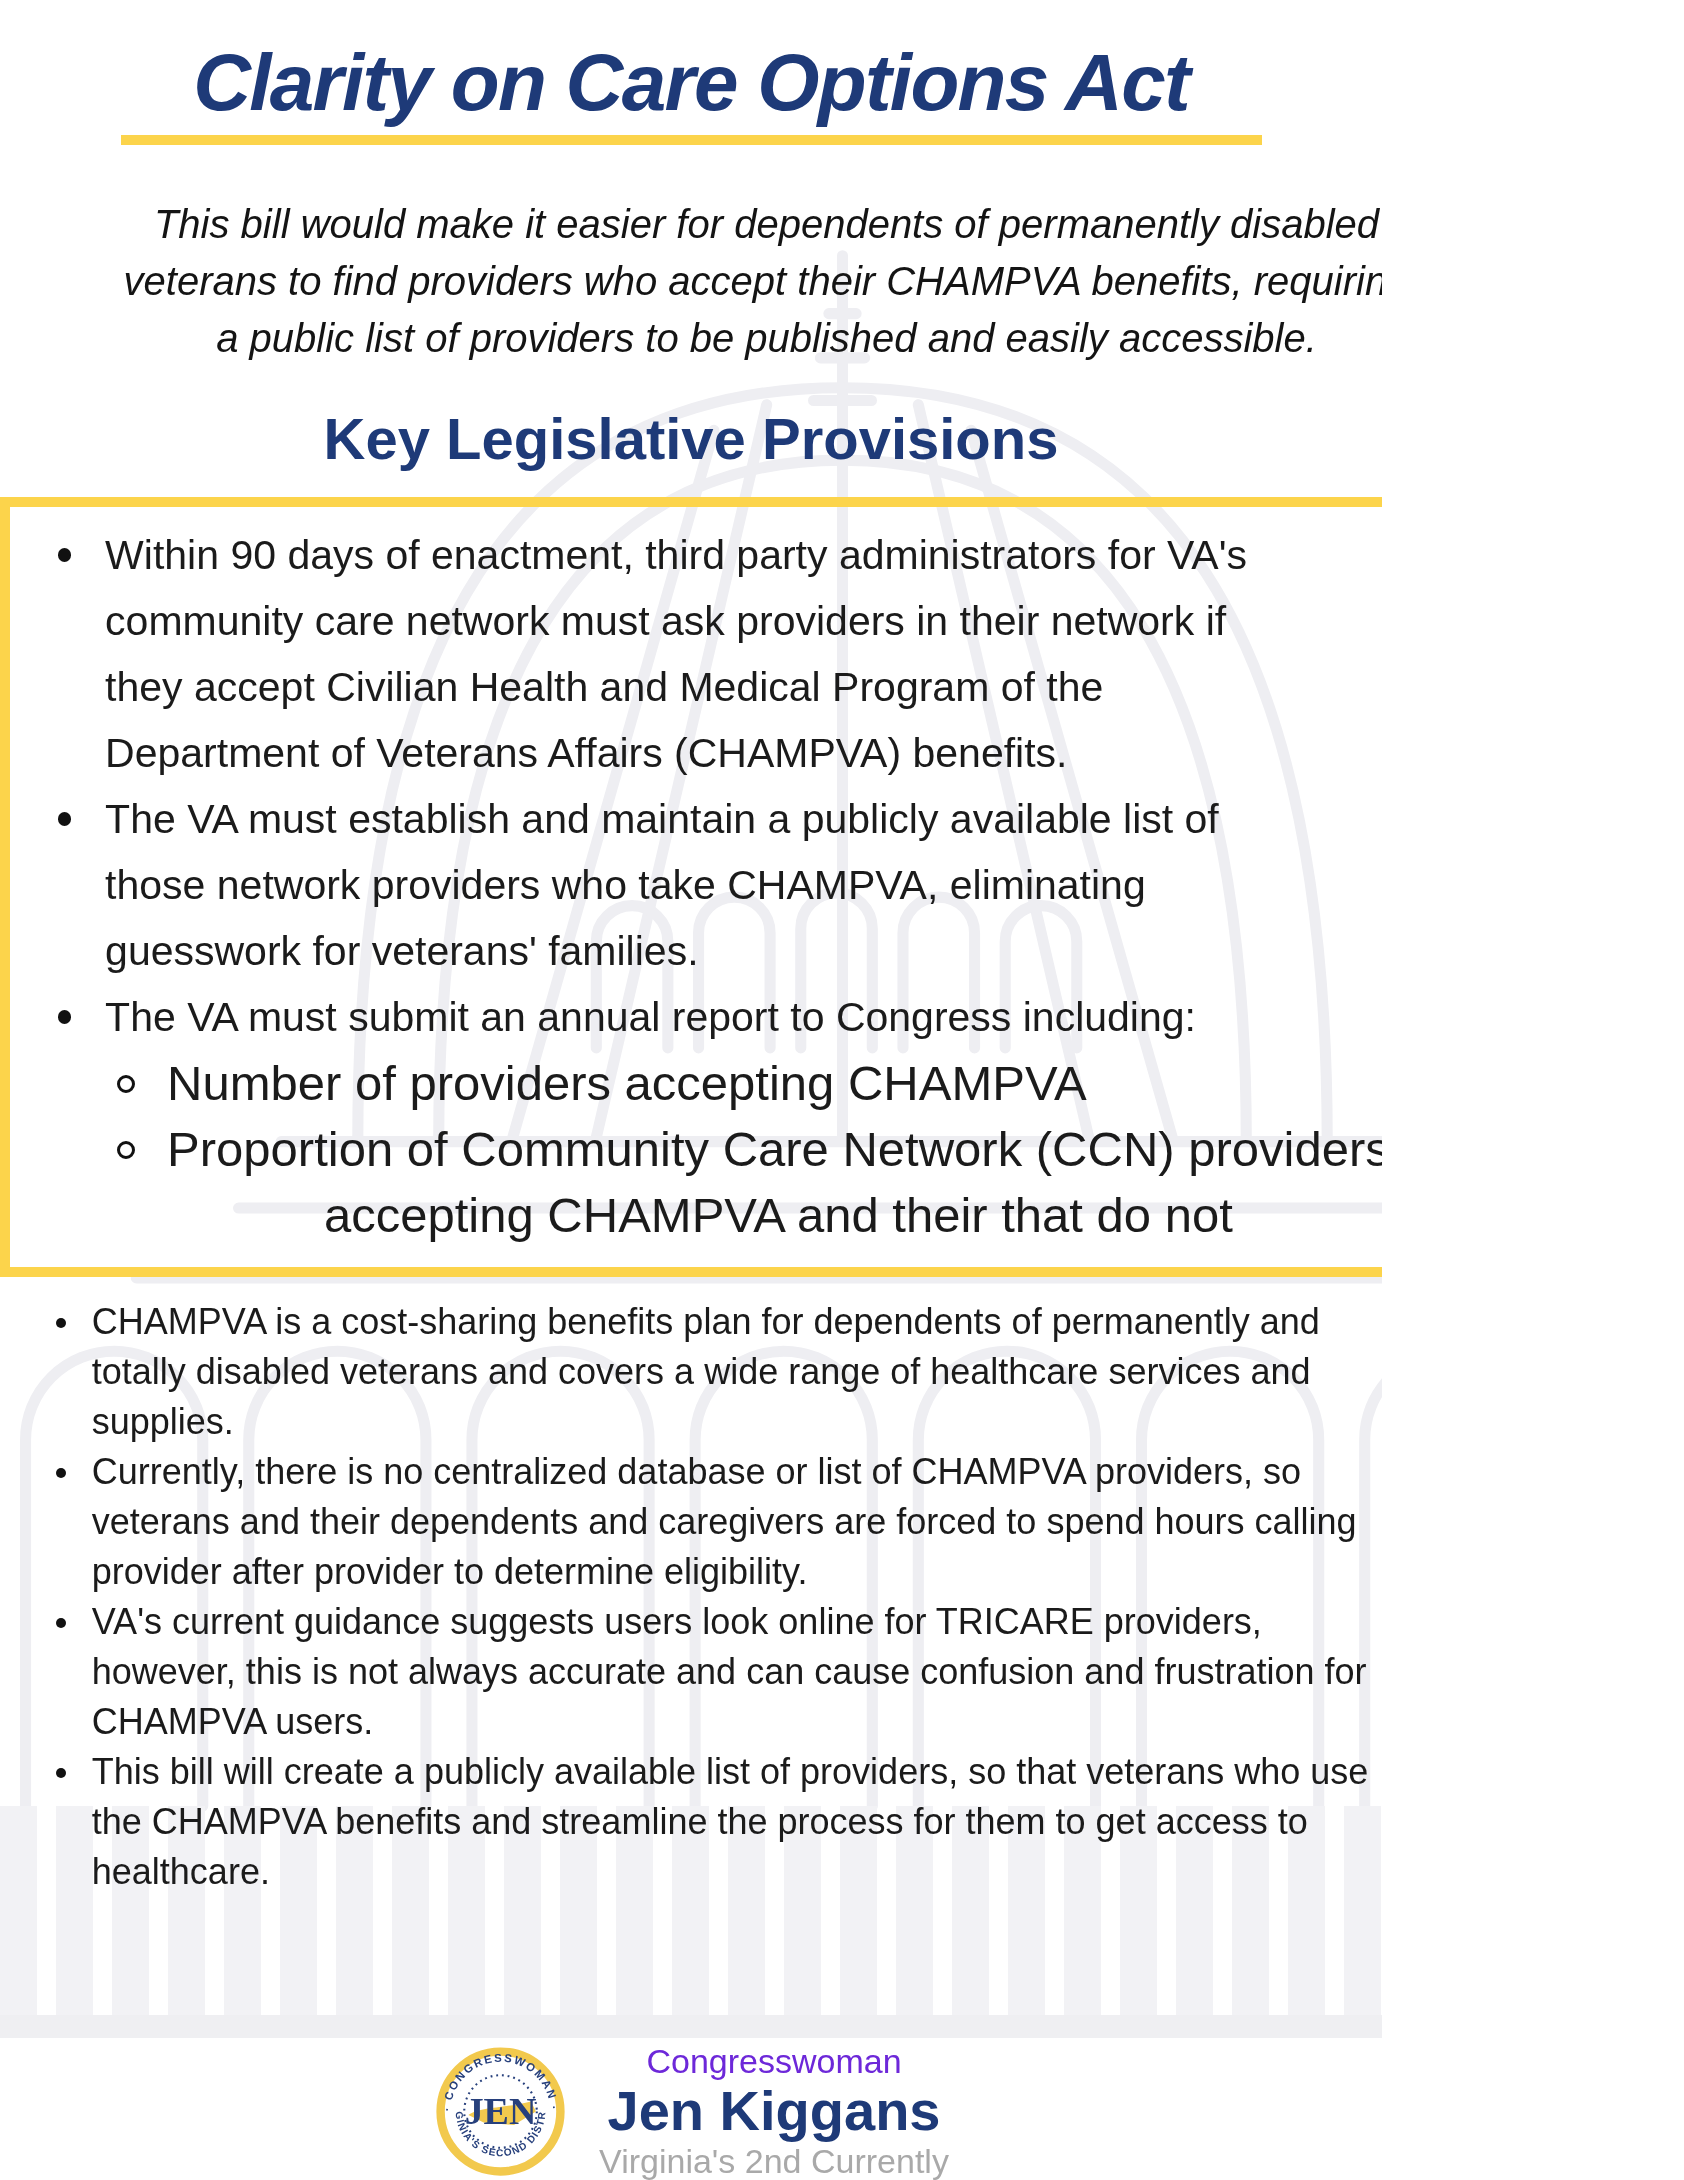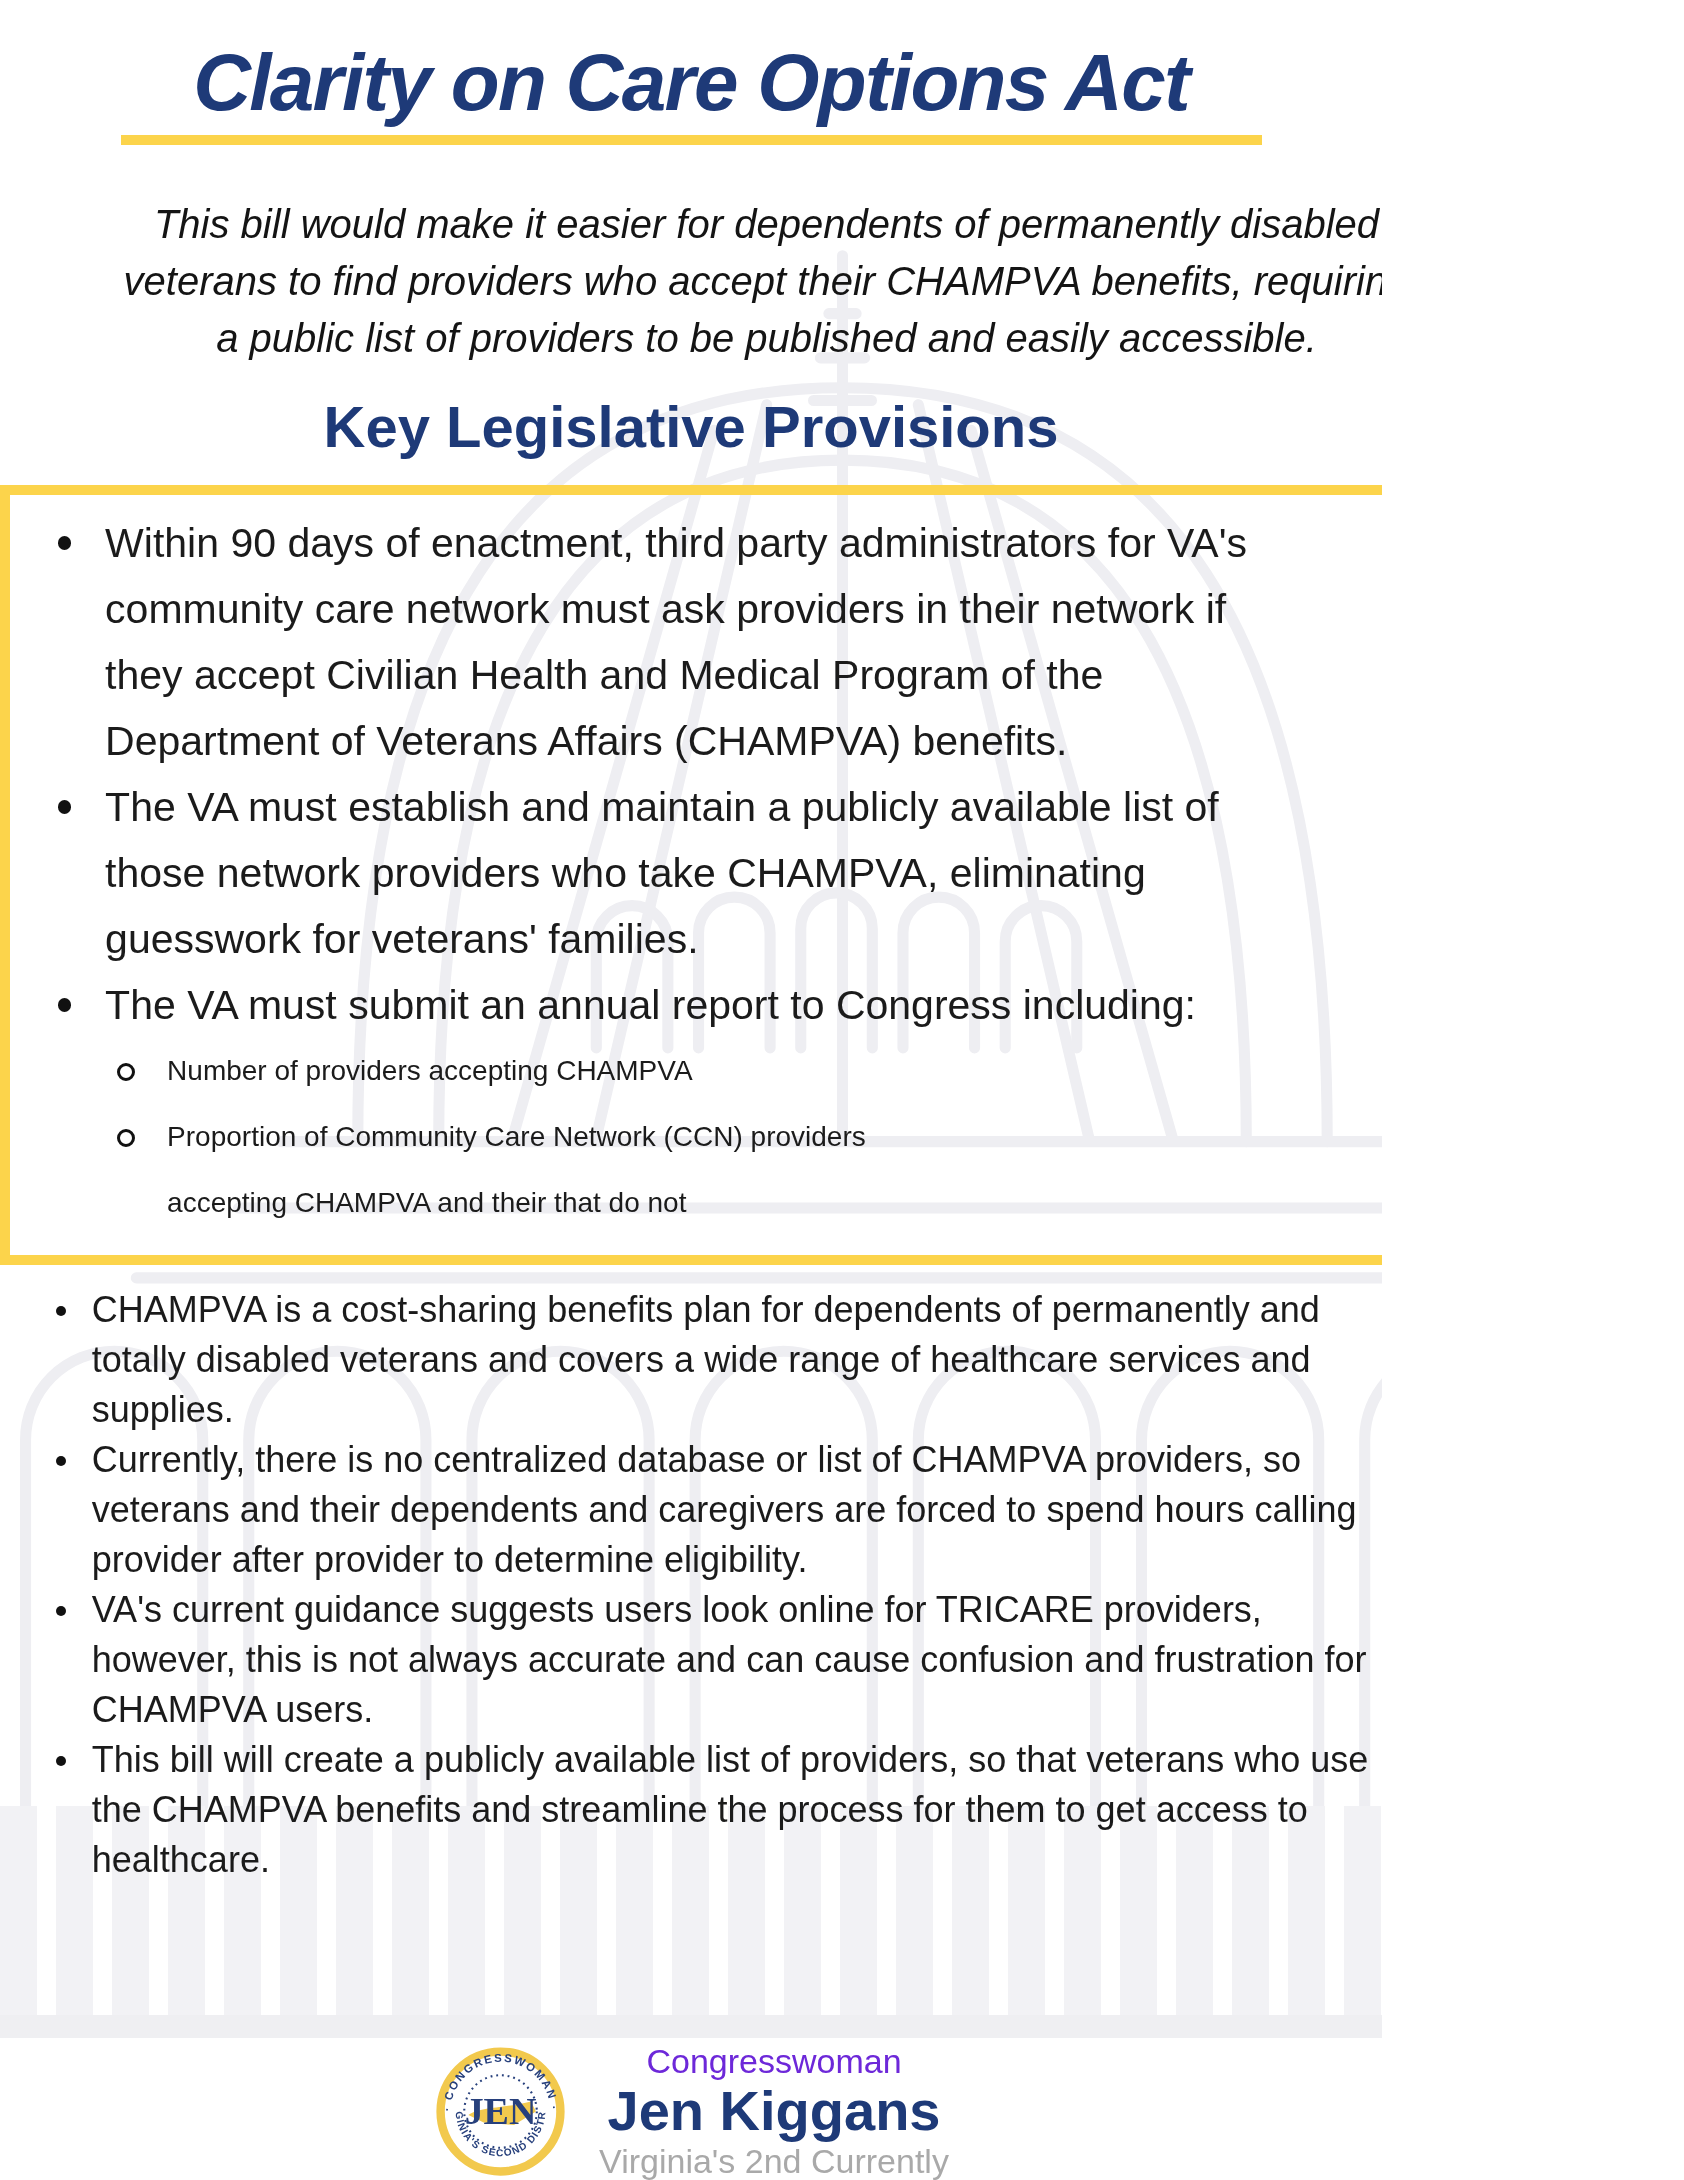--- a/index.html
+++ b/index.html
@@ -33,35 +33,35 @@
   .title-underline{width:1141px;height:9.4px;margin:10.2px auto 0;background:#fcd44b;}
   .intro{
     margin:51px auto 0;width:1533px;
     text-align:center;font-style:italic;
     font-size:40px;line-height:1.43;color:#141414;
     white-space:pre-line;
   }
   .section-heading{
     text-align:center;color:#1e3a78;font-weight:bold;margin:0;
   }
-  .provisions-heading{margin-top:28px;font-size:58px;line-height:1.1;}
+  .provisions-heading{margin-top:40px;font-size:58px;line-height:1.1;}
   .background-heading{margin-top:44px;font-size:53px;line-height:1.1;}
   
   .provisions-box{
     width:1448px;margin:25.6px auto 0;
     border:10.2px solid #fcd44b;
     padding:15.3px 25.6px 19px 39px;
     background:transparent;
   }
   ul{list-style:none;margin:0;padding:0;}
   .p-item{display:flex;align-items:flex-start;font-size:41px;line-height:66px;}
   .p-text{white-space:pre-line;}
   .p-dot{flex:none;width:13.6px;height:13.6px;border-radius:50%;background:#111;margin:26.4px 34px 0 8.5px;}
   .sub-list{margin:0;}
-  .p-sub{display:flex;align-items:flex-start;font-size:28px;line-height:66px;}
+  .p-sub{display:flex;align-items:flex-start;font-size:49px;line-height:66px;text-align:center;}
   .p-circle{flex:none;width:12px;height:12px;border-radius:50%;border:3.4px solid #111;background:transparent;margin:25px 32px 0 12px;}
   
   .bg-list{width:1465px;margin:20.4px auto 0;}
   .bg-item{display:flex;align-items:flex-start;font-size:36px;line-height:50px;}
   .bg-text{white-space:pre-line;}
   .bg-dot{flex:none;width:10.2px;height:10.2px;border-radius:50%;background:#111;margin:20.4px 25.6px 0 56px;}
   
   .footer{
     position:absolute;left:0;top:2043px;width:100%;z-index:1;
     display:flex;justify-content:center;align-items:center;gap:31px;

